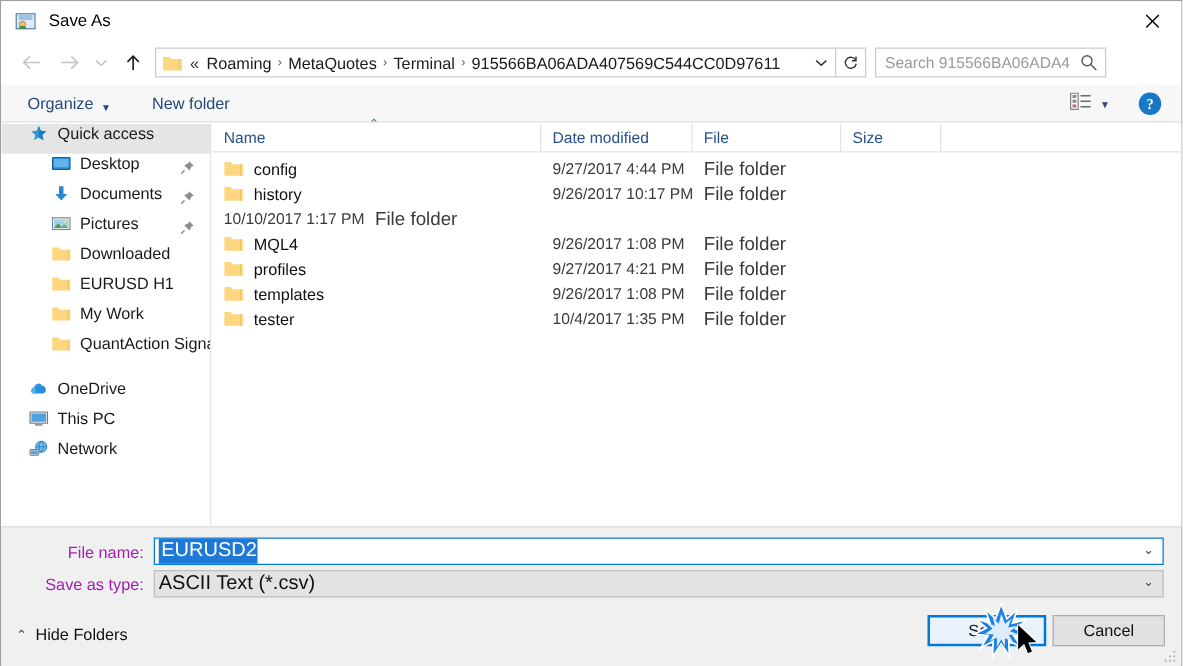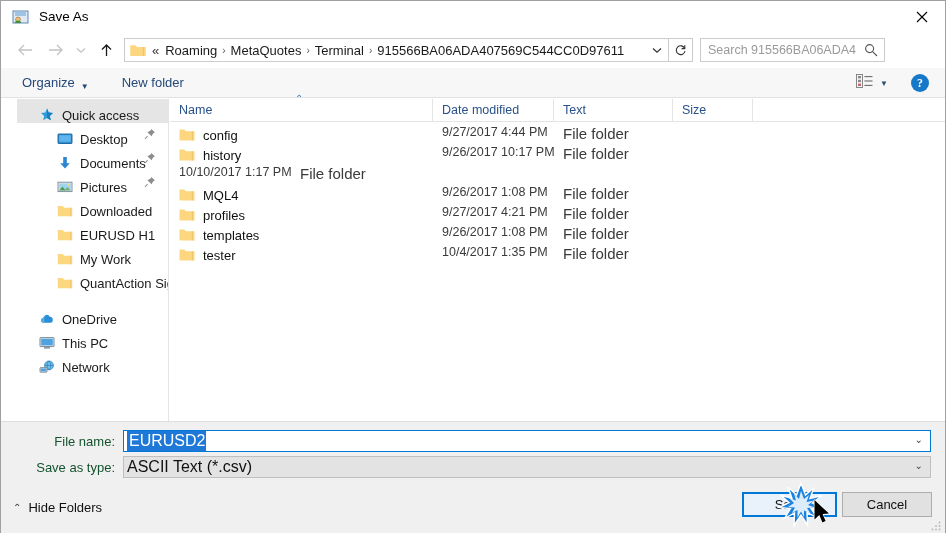--- a/index.html
+++ b/index.html
@@ -167,25 +167,24 @@
   }
   .sidebar {
     position: absolute; left: 0; top: 0;
     width: 168px; height: 322px;
     background: #ffffff;
     border-right: 1px solid #e4e4e4;
     overflow: hidden;
   }
   .side-item {
     height: 24px;
-    display: flex; align-items: flex-end;
+    display: flex; align-items: flex-start;
     position: relative;
     font-size: 13px; color: #1a1a1a;
     white-space: nowrap;
-    margin-left: 16px;
   }
   .side-item.selected { background: #e5e5e5; }
   .side-icon {
     width: 16px; height: 16px;
     margin-right: 7px;
     flex: 0 0 auto; position: relative;
   }
   .side-pin {
     position: absolute; right: 12px; top: 5px;
     width: 12px; height: 12px;
@@ -217,21 +216,21 @@
   .col.date { width: 121px; }
   .col.type { width: 119px; }
   .col.size { width: 80px; }
   .sort-caret {
     position: absolute; top: -6px; left: 125px;
     font-size: 10px; color: #4a7ab5;
   }
   .rows { padding-top: 3px; }
   .frow {
     height: 20px;
-    display: flex; 
+    display: flex; align-items: center;
     font-size: 13px; color: #101010;
   }
   .frow-name {
     width: 263px; display: flex; align-items: center;
     padding-left: 9px; white-space: nowrap;
   }
   .folder-icon {
     width: 16px; height: 14px; margin-right: 8px;
     flex: 0 0 auto; position: relative;
   }
@@ -247,21 +246,21 @@
     border-top: 1px solid #dedede;
   }
   .form-row {
     position: absolute; left: 0;
     display: flex; align-items: center;
   }
   .form-row.name-row { top: 8px; width: 944px; }
   .form-row.type-row { top: 34px; width: 944px; }
   .form-label {
     width: 122px; text-align: right;
-    font-size: 13px; color: #14532d;
+    font-size: 13px; color: #a21caf;
     padding-right: 8px;
   }
   .combo {
     height: 22px; position: relative;
     display: flex; align-items: center;
     width: 808px;
   }
   .combo.filename {
     background: #ffffff;
     border: 1.5px solid #0078d7;
@@ -581,21 +580,21 @@
     <div class="filelist">
       <div class="col-head">
         <div class="col name">
           <span>Name</span>
           <span class="sort-caret">⌃</span>
         </div>
         <div class="col date">
           <span>Date modified</span>
         </div>
         <div class="col type">
-          <span>Text</span>
+          <span>File</span>
         </div>
         <div class="col size">
           <span>Size</span>
         </div>
       </div>
 
       <div class="rows">
 
         <div class="frow">
           <div class="frow-name">

